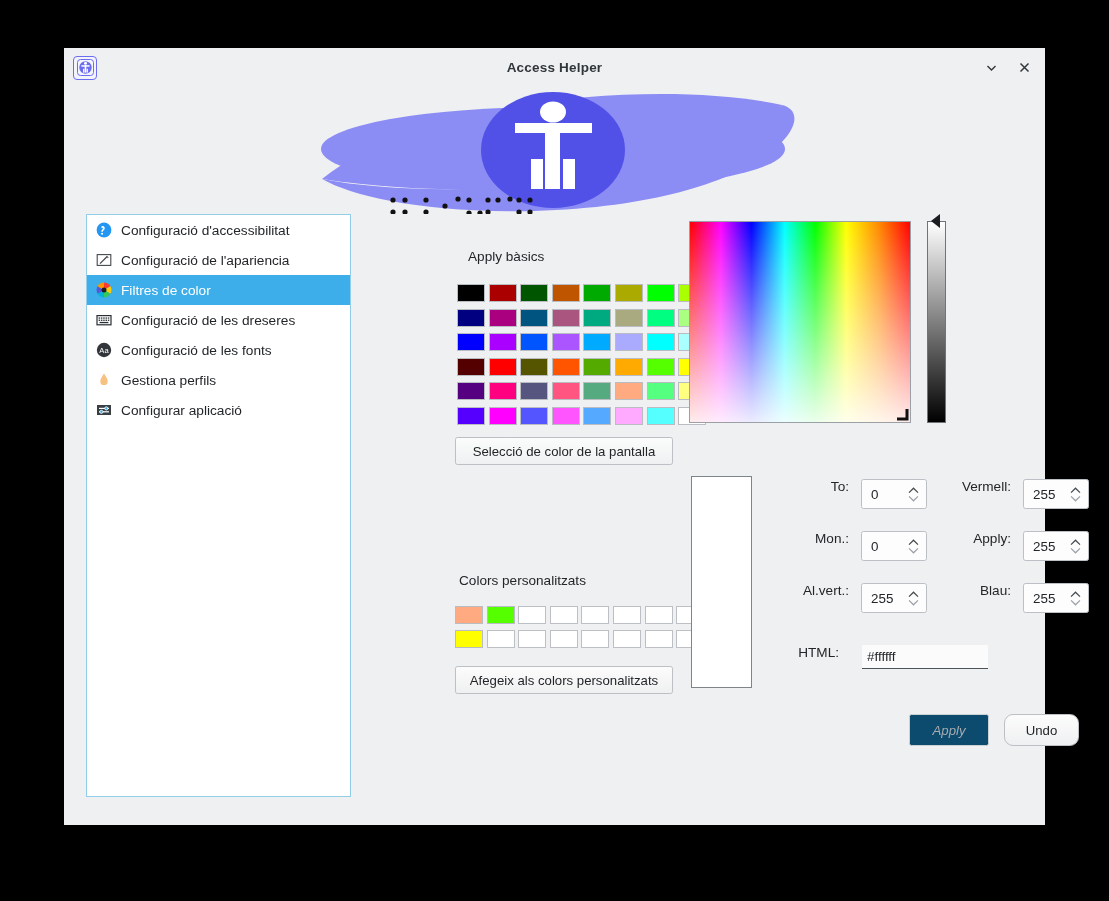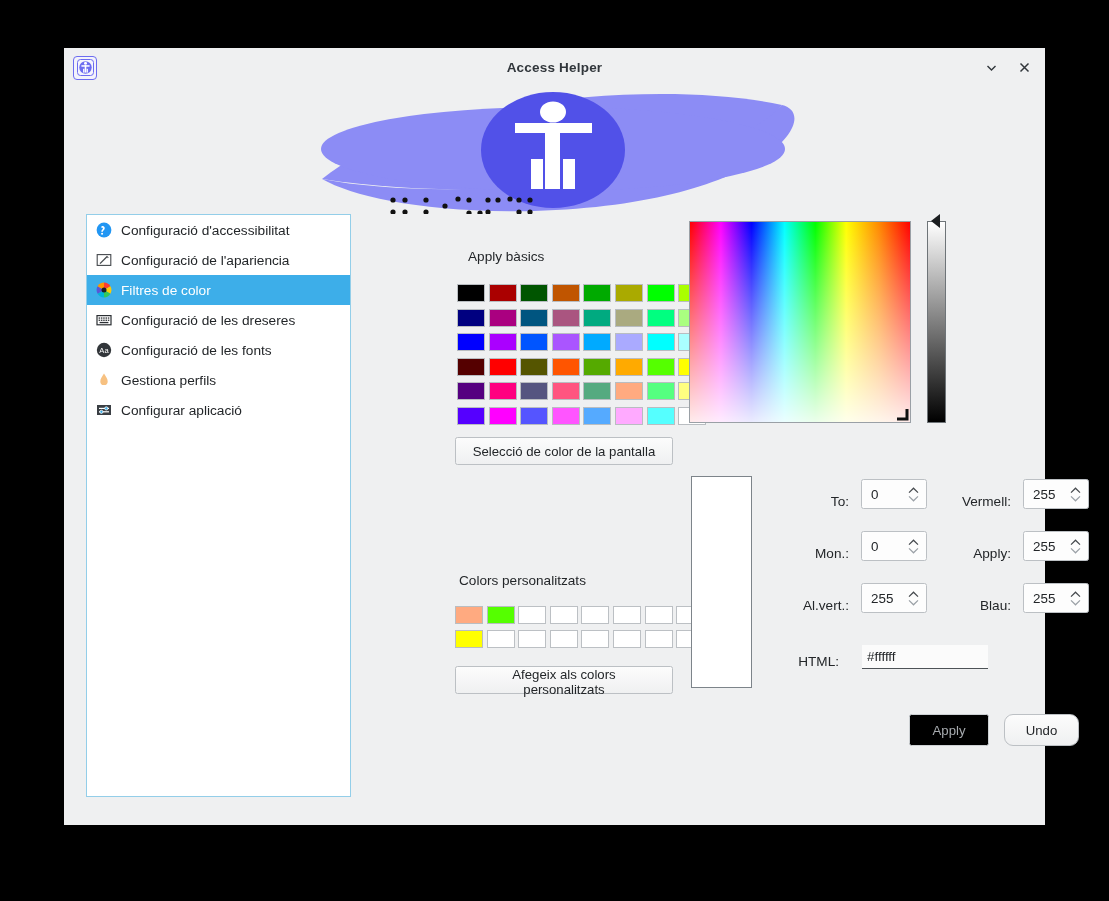--- a/index.html
+++ b/index.html
@@ -61,37 +61,37 @@
   
   .grid{position:absolute;display:grid;grid-template-columns:repeat(8,28px);
         grid-auto-rows:18px;column-gap:3.6px;row-gap:6.5px;}
   .sw{width:28px;height:18px;border:1px solid #b9bdc1;box-sizing:border-box;}
   .sw.empty{background:#ffffff;border:1px solid #bcc0c4;}
 
   .btn{
     font-family:"Liberation Sans",sans-serif;font-size:13.2px;color:#232629;
     background:linear-gradient(#fcfcfc,#eff0f1);
     border:1px solid #bcc0c4;border-radius:2.5px;
-    padding:0 16px;height:28px;box-sizing:border-box;cursor:pointer;
-  }
-  .btn.disabled{color:#a7abaf;background:#000000;border-color:#cdd1d4;cursor:default;}
+    padding:0 10px;height:28px;box-sizing:border-box;cursor:pointer;
+  }
+  .btn.disabled{color:#a7abaf;background:#0c4a6e;border-color:#cdd1d4;cursor:default;font-style:italic;}
 
   
   .hsvbox{position:absolute;border:1px solid #9aa0a6;box-sizing:border-box;}
   .hsvbox .huelayer{position:absolute;inset:0;}
   .cursor-mark{position:absolute;width:14px;height:14px;}
 
   .vslider{position:absolute;border:1px solid #6e7478;box-sizing:border-box;}
   .varrow{position:absolute;width:0;height:0;border-top:7px solid transparent;
           border-bottom:7px solid transparent;border-right:9px solid #1b1e20;}
 
   .preview{position:absolute;background:#ffffff;border:1px solid #7d848a;box-sizing:border-box;}
 
   
-  .field-row{position:absolute;display:flex;align-items:flex-end;}
+  .field-row{position:absolute;display:flex;align-items:flex-start;}
   .field-lbl{font-size:13.6px;color:#232629;text-align:right;}
   .spin{
     width:66px;height:30px;border:1px solid #bcc0c4;border-radius:2.5px;
     background:#fdfdfd;box-sizing:border-box;display:flex;align-items:center;
     padding-left:9px;position:relative;
   }
   .spin .val{font-size:13.4px;color:#232629;}
   .spin .arrows{position:absolute;right:7px;top:0;height:100%;
      display:flex;flex-direction:column;justify-content:center;align-items:center;gap:1px;}
   .spin .arrows svg{display:block;}

